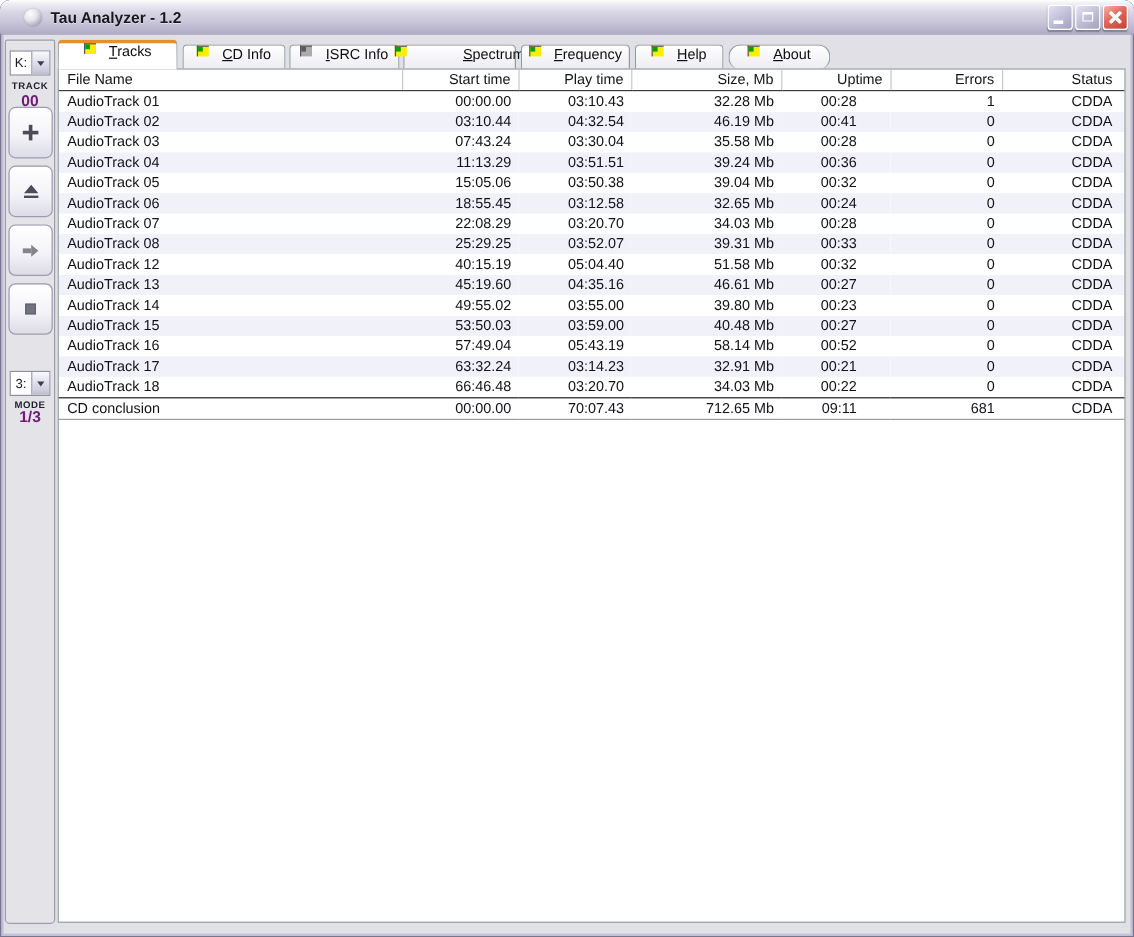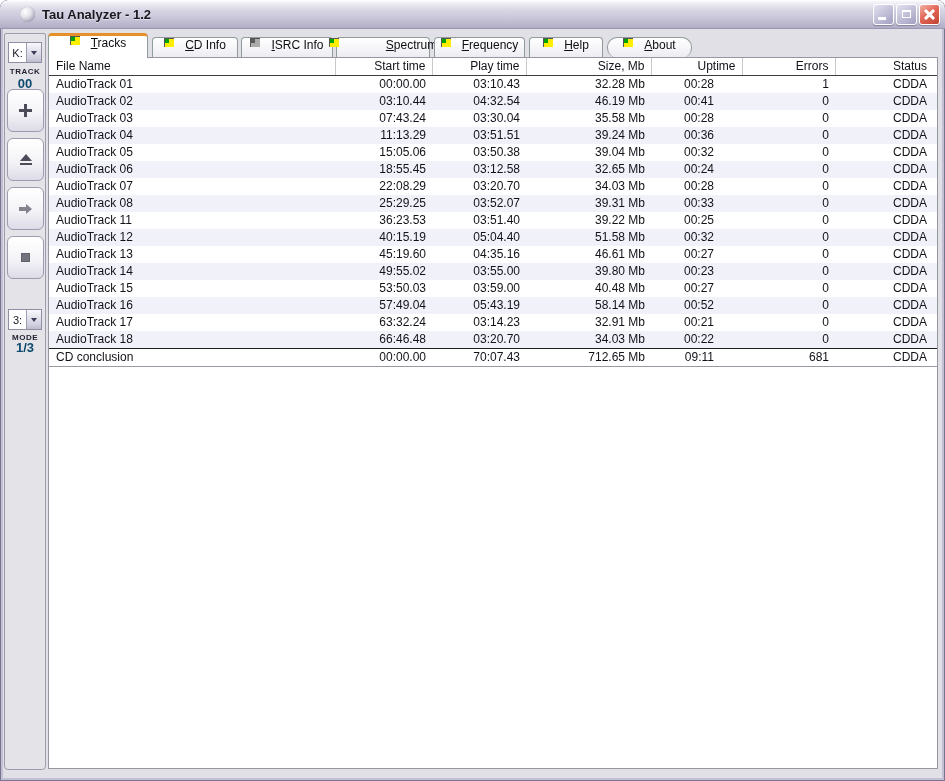--- a/index.html
+++ b/index.html
@@ -39,21 +39,21 @@
   .sidebar{position:absolute;left:1px;top:4px;width:42px;height:737px;background:#e4e3e8;
     border:1px solid #9e9dad;border-radius:2px 2px 4px 4px;}
   .combo{position:absolute;left:3px;width:34px;height:21px;background:#ffffff;
     border:1px solid #8f8fa4;display:flex;align-items:stretch;}
   .combo .cval{flex:1;font-size:11px;color:#1a1a26;display:flex;align-items:center;justify-content:center;}
   .combo .dd{width:15px;background:linear-gradient(180deg,#f8f8fc,#cfcede 80%,#bdbcce);
     border-left:1px solid #9d9db0;display:flex;align-items:center;justify-content:center;}
   .chev{width:0;height:0;border-left:3px solid transparent;border-right:3px solid transparent;border-top:4px solid #3c3c58;}
   .cap{position:absolute;left:0;width:100%;text-align:center;font-size:8px;font-weight:bold;
     color:#1f1f2e;letter-spacing:.5px;}
-  .bluval{position:absolute;left:0;width:100%;text-align:center;font-size:13px;font-weight:bold;color:#0c4a6e;}
+  .bluval{position:absolute;left:0;width:100%;text-align:center;font-size:13px;font-weight:bold;color:#701a75;}
   .side-btn{position:absolute;left:2px;width:37px;height:43px;border:1px solid #9c9bb0;border-radius:6px;
     background:linear-gradient(180deg,#ffffff 0%,#f4f4f8 55%,#dcdbe7 100%);
     display:flex;align-items:center;justify-content:center;cursor:default;}
   .icon-plus{position:relative;width:13px;height:13px;}
   .icon-plus::before{content:"";position:absolute;left:0;top:5px;width:13px;height:3px;background:#4b4b5a;}
   .icon-plus::after{content:"";position:absolute;left:5px;top:0;width:3px;height:13px;background:#4b4b5a;}
   .icon-eject{position:relative;width:12px;height:11px;}
   .icon-eject::before{content:"";position:absolute;left:0;top:0;width:0;height:0;
     border-left:6px solid transparent;border-right:6px solid transparent;border-bottom:7px solid #4b4b5a;}
   .icon-eject::after{content:"";position:absolute;left:0;top:9px;width:12px;height:2px;background:#4b4b5a;}
@@ -267,29 +267,20 @@
             <tr>
               <td>AudioTrack 08</td>
               <td>25:29.25</td>
               <td>03:52.07</td>
               <td>39.31 Mb</td>
               <td>00:33</td>
               <td>0</td>
               <td>CDDA</td>
             </tr>
             <tr>
-              <td>AudioTrack 11</td>
-              <td>36:23.53</td>
-              <td>03:51.40</td>
-              <td>39.22 Mb</td>
-              <td>00:25</td>
-              <td>0</td>
-              <td>CDDA</td>
-            </tr>
-            <tr>
               <td>AudioTrack 12</td>
               <td>40:15.19</td>
               <td>05:04.40</td>
               <td>51.58 Mb</td>
               <td>00:32</td>
               <td>0</td>
               <td>CDDA</td>
             </tr>
             <tr>
               <td>AudioTrack 13</td>

